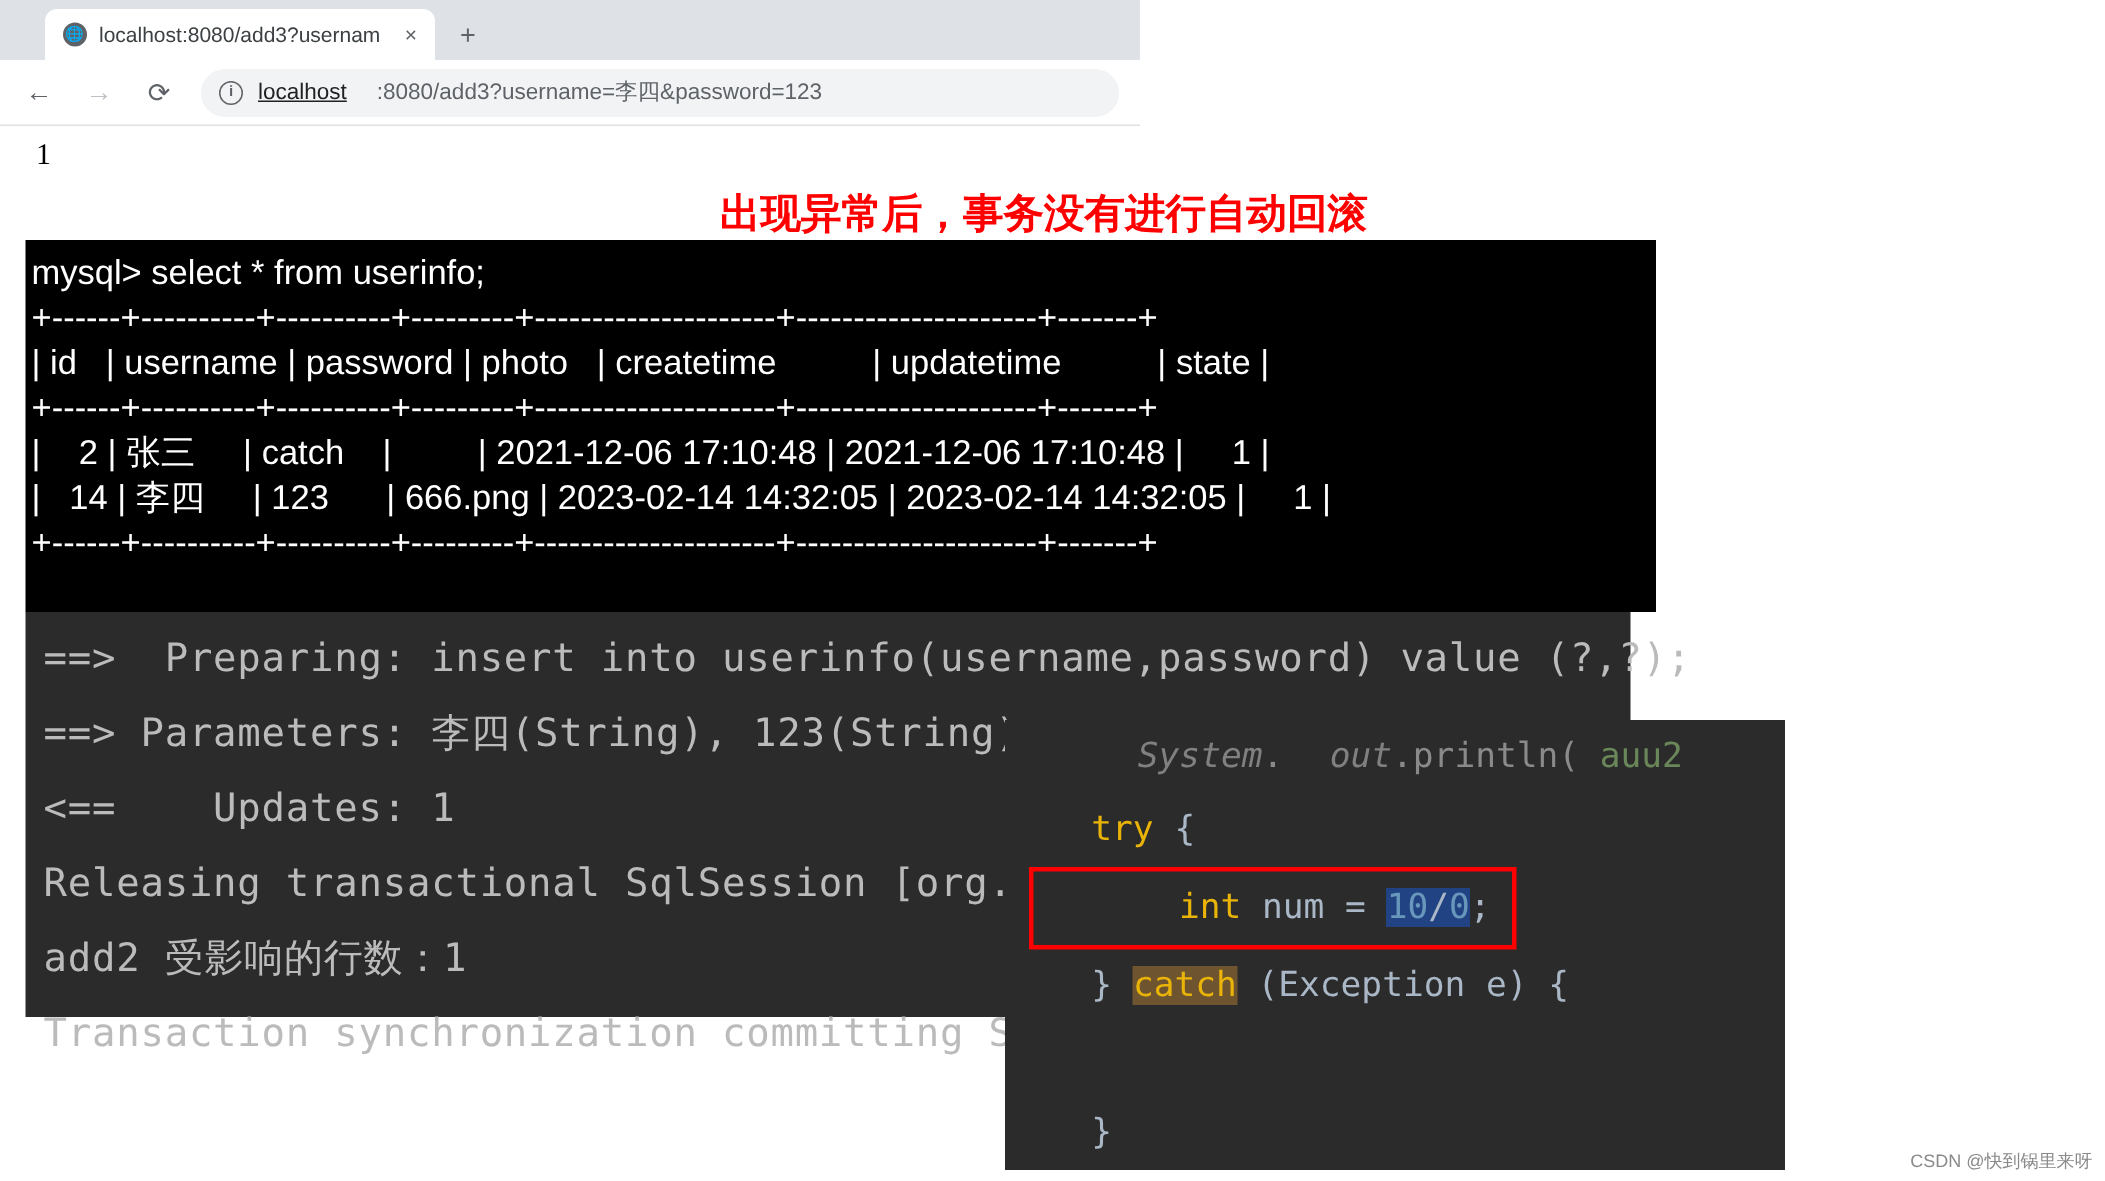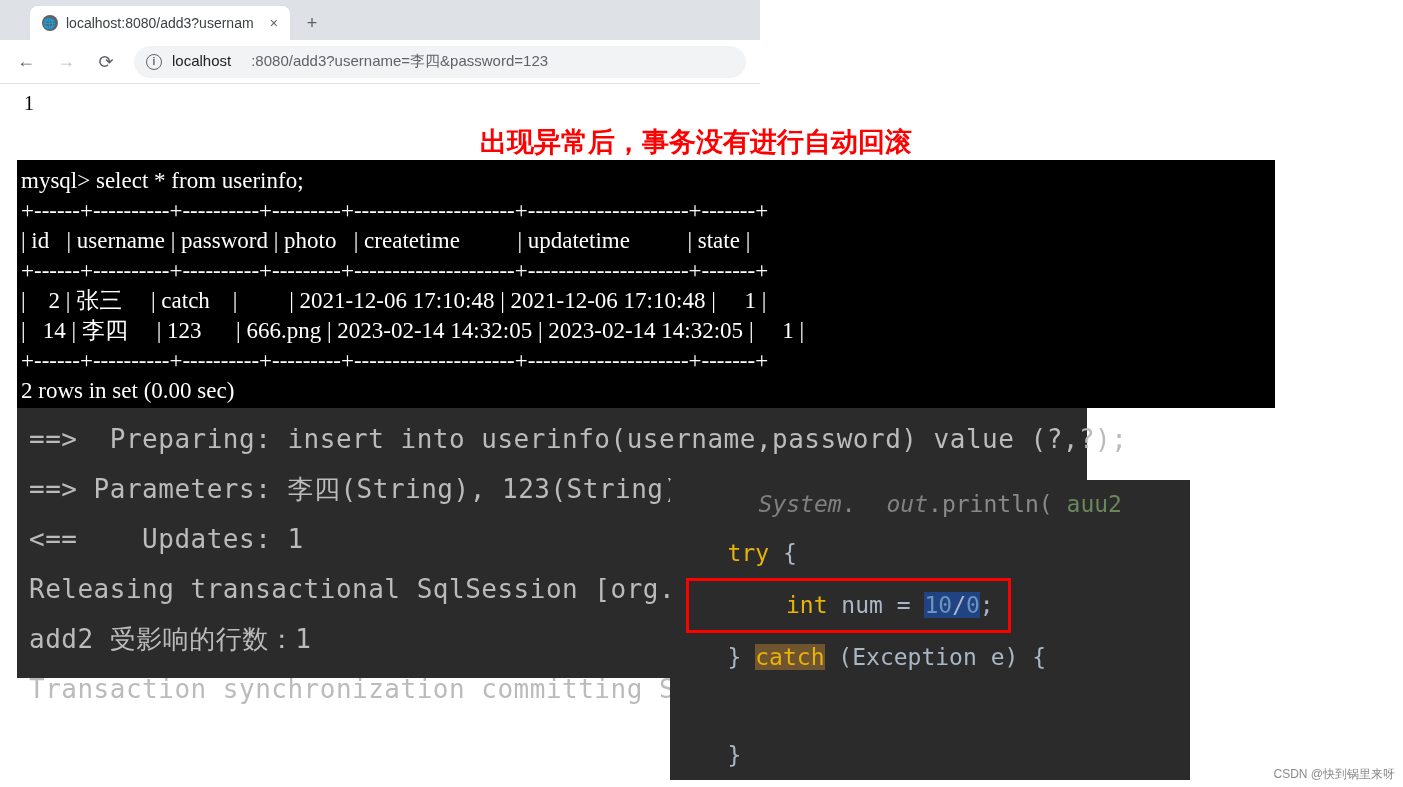--- a/index.html
+++ b/index.html
@@ -27,33 +27,33 @@
   .tab .close { color:#5f6368; font-size:14px; }
   .newtab { width:28px; height:28px; display:flex; align-items:center; justify-content:center; color:#5f6368; font-size:18px; margin-left:8px; margin-bottom:3px;}
   .toolbar {
     display:flex; align-items:center; gap:16px; height:44px; padding:0 14px; background:#fff;
     border-bottom:1px solid #e0e0e0;
   }
   .nav-icon { color:#5f6368; font-size:18px; display:flex; align-items:center; justify-content:center; width:24px;}
   .toolbar .nav-icon.forward { color:#bdc1c6; }
   .addrbar { flex:1; display:flex; align-items:center; gap:10px; height:32px; padding:0 12px; background:#f1f3f4; border-radius:16px; color:#5f6368; font-size:15px;}
   .addrbar .info { width:16px; height:16px; border:1.5px solid #5f6368; border-radius:50%; display:flex; align-items:center; justify-content:center; font-size:10px; font-weight:bold;}
-  .addrbar .host { color:#202124; }
+  .addrbar .host { color:#202124;text-decoration:underline; }
   .addrbar .rest { color:#5f6368;margin-left:20px; }
   .page-body { padding:8px 24px; font-size:20px; font-family:"Times New Roman", serif; }
 
   
   .caption {
     position:absolute; left:480px; top:124px; color:#ff0000; font-weight:bold; font-size:27px; font-family:"Microsoft YaHei","SimHei",sans-serif;
   }
 
   
   .mysql {
-    position:absolute; left:17px; top:160px; width:1258px; height:248px;
-    background:#000; color:#fff; font-family:Liberation Serif, serif;
+    position:absolute; left:17px; top:160px; width:1087px; height:248px;
+    background:#000; color:#fff; font-family:Liberation Sans, sans-serif;
     font-size:23px; line-height:30px; padding:6px 4px; white-space:pre;
   }
 
   
   .console {
     position:absolute; left:17px; top:408px; width:1070px; height:270px;
     background:#2b2b2b; color:#bbbbbb; font-family:"Consolas","Menlo",monospace;
     font-size:26px; line-height:50px; padding:6px 12px; white-space:pre; letter-spacing:0.5px;
   }
 
@@ -104,21 +104,21 @@
 
 <div class="caption">出现异常后，事务没有进行自动回滚</div>
 
 <div class="mysql"><span>mysql&gt; select * from userinfo;</span>
 +------+----------+----------+---------+---------------------+---------------------+-------+
 | <span>id</span>   | <span>username</span> | <span>password</span> | <span>photo</span>   | <span>createtime</span>          | <span>updatetime</span>          | <span>state</span> |
 +------+----------+----------+---------+---------------------+---------------------+-------+
 |    <span>2</span> | <span>张三</span>     | <span>catch</span>    | <span></span>        | <span>2021-12-06 17:10:48</span> | <span>2021-12-06 17:10:48</span> |     <span>1</span> |
 |   <span>14</span> | <span>李四</span>     | <span>123</span>      | <span>666.png</span> | <span>2023-02-14 14:32:05</span> | <span>2023-02-14 14:32:05</span> |     <span>1</span> |
 +------+----------+----------+---------+---------------------+---------------------+-------+
-<span>2 rows in set (0.00 sec)</span></div>
+</div>
 
 <div class="console"><span>==&gt;  Preparing: insert into userinfo(username,password) value (?,?);</span>
 <span>==&gt; Parameters: 李四(String), 123(String)</span>
 <span>&lt;==    Updates: 1</span>
 <span>Releasing transactional SqlSession [org.apa</span>
 <span>add2 受影响的行数：1</span>
 <span>Transaction synchronization committing SqlS</span></div>
 
 <div class="code">   <span class="gray"><span class="ital">System</span>.<span class="ital">out</span>.println( <span style="color:#6a8759">auu2</span></span>
    <span class="kw">try</span><span> {</span>

